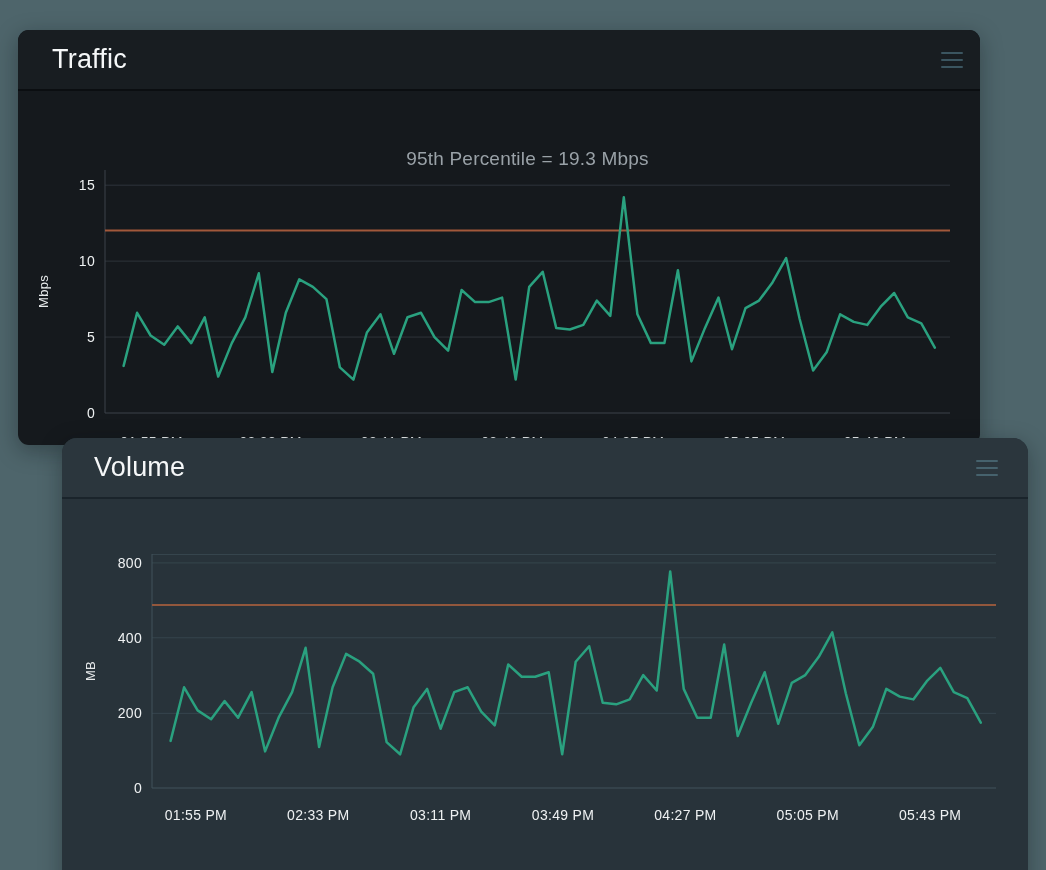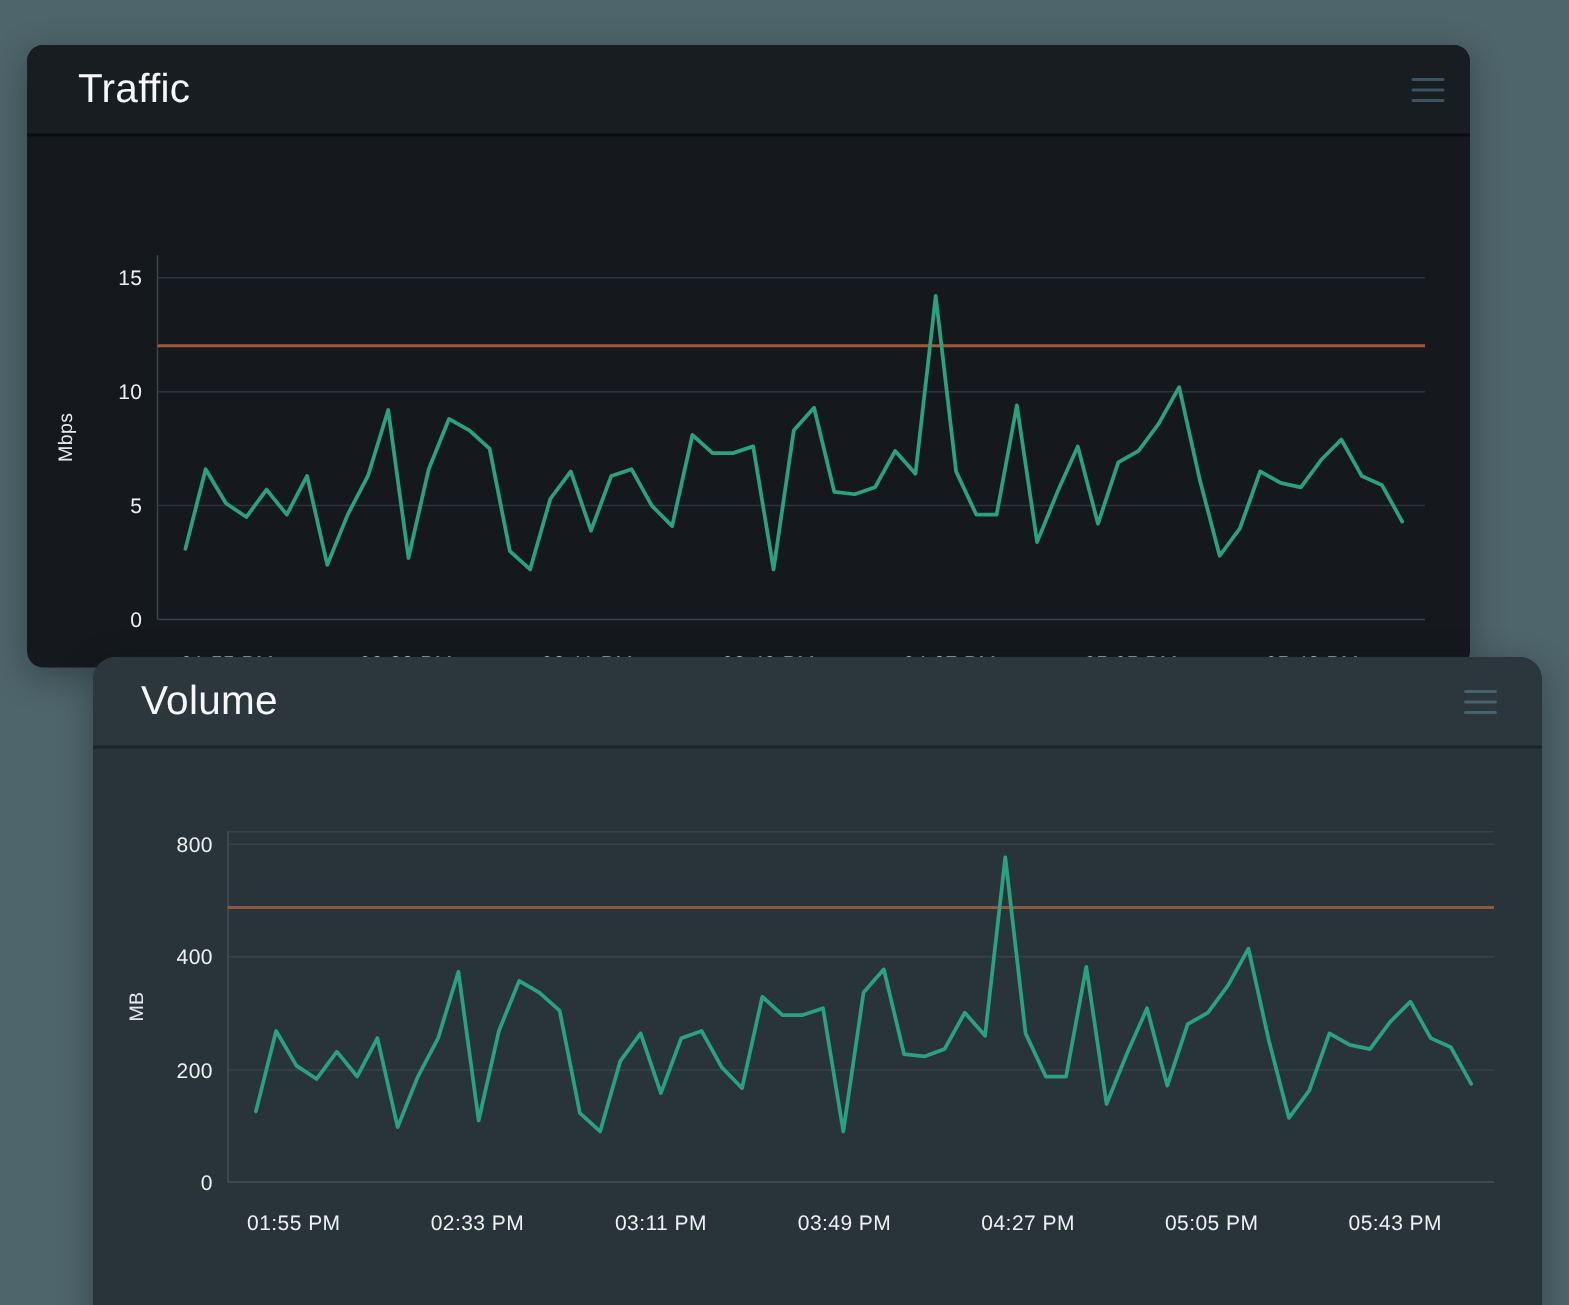--- a/index.html
+++ b/index.html
@@ -68,20 +68,21 @@
   <section class="card traffic">
     <header>
       <h1>Traffic</h1>
       <button class="menu" aria-label="chart menu">
         <span></span>
           <span></span>
           <span></span>
       </button>
     </header>
     <div class="divider"></div>
+    <div class="subtitle">95th Percentile = 19.3 Mbps</div>
     <svg id="chart-traffic" viewBox="0 0 962 300">
         <text x="77" y="248" text-anchor="end" class="ytick">0</text>
         <line x1="87" x2="932" y1="167.0625" y2="167.0625" class="grid"></line>
         <text x="77" y="172.0625" text-anchor="end" class="ytick">5</text>
         <line x1="87" x2="932" y1="91.125" y2="91.125" class="grid"></line>
         <text x="77" y="96.125" text-anchor="end" class="ytick">10</text>
         <line x1="87" x2="932" y1="15.1875" y2="15.1875" class="grid"></line>
         <text x="77" y="20.1875" text-anchor="end" class="ytick">15</text>
         <line x1="87" x2="87" y1="0" y2="243" class="axis"></line>
         <line x1="87" x2="932" y1="243" y2="243" class="axis"></line>

